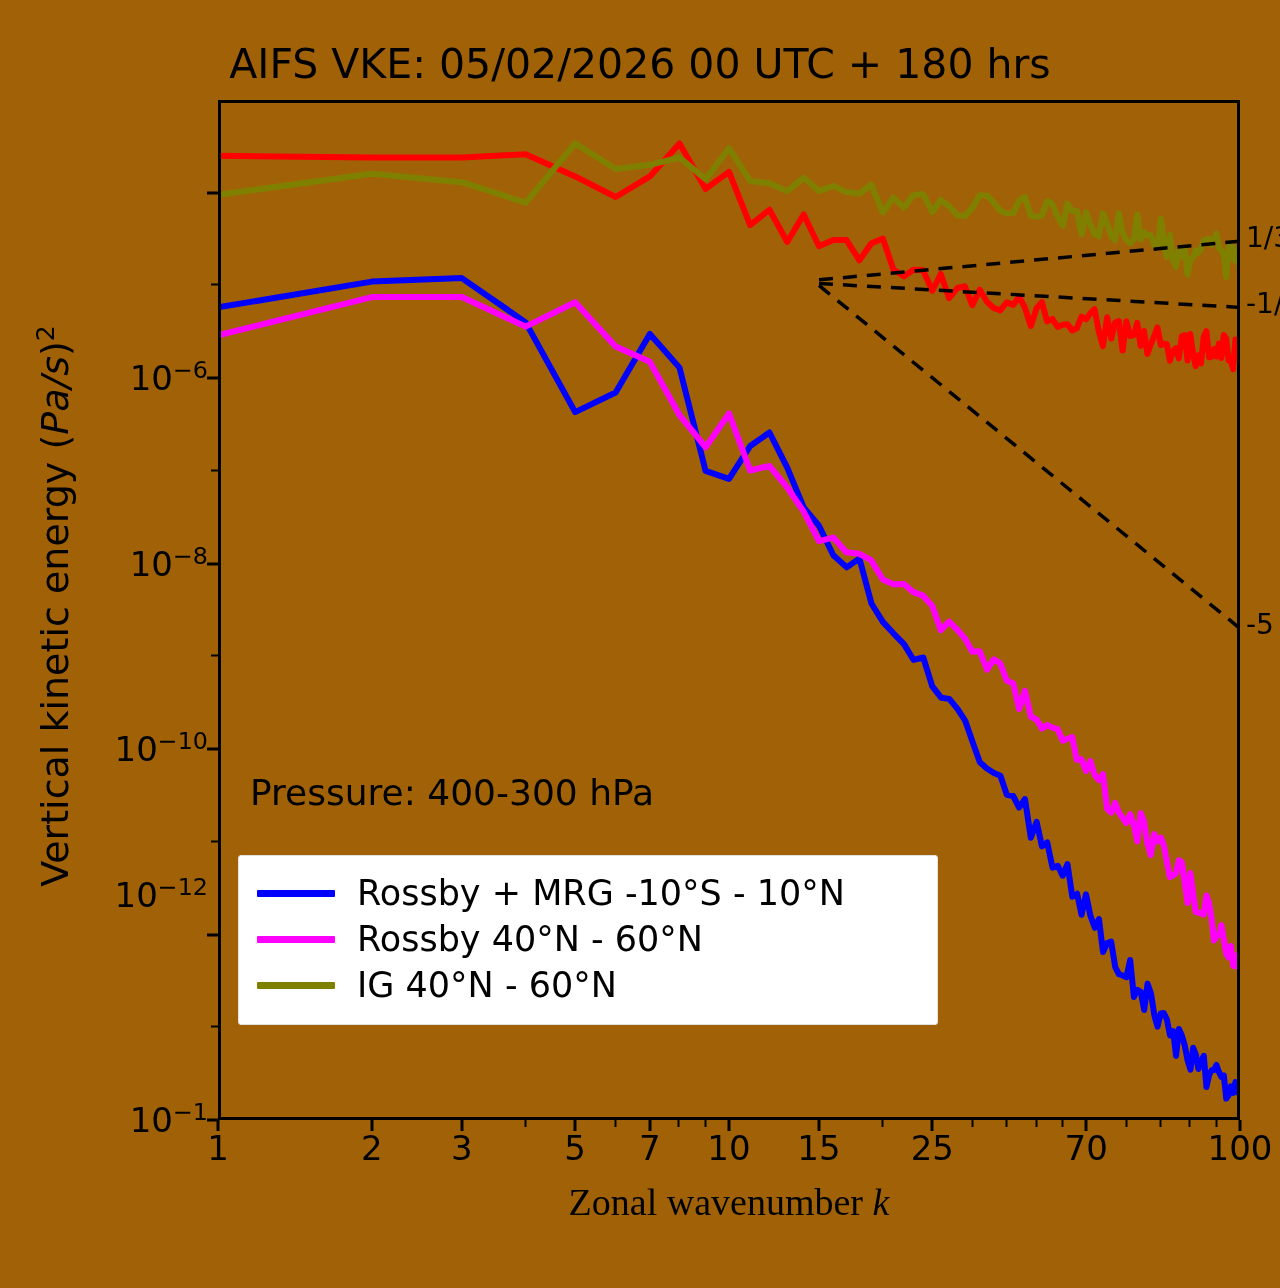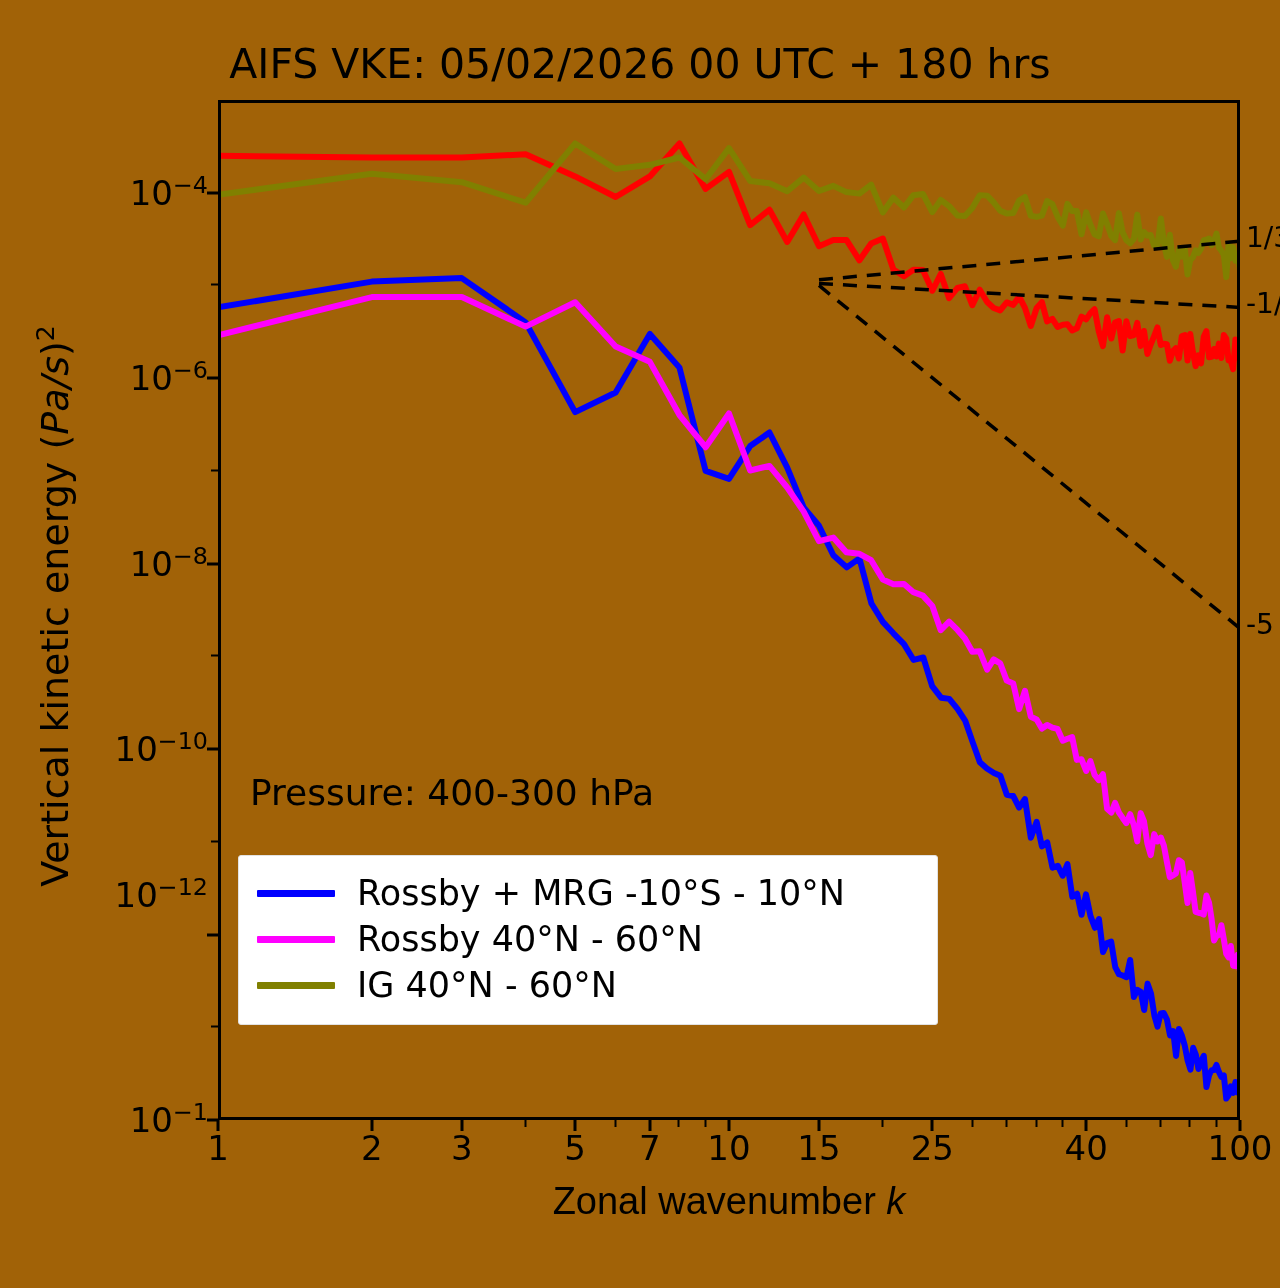--- a/index.html
+++ b/index.html
@@ -34,21 +34,21 @@
   .xtick-label{position:absolute;top:0;transform:translateX(-50%);
                font-size:34px;white-space:nowrap;color:#000;
                font-family:"DejaVu Sans","Liberation Sans",sans-serif;}
   .xtick-mark{position:absolute;top:1120px;height:11px;width:0;
               border-left:3px solid #000;transform:translateX(-1.5px);}
   .xtick-mark.minor{height:7px;border-left-width:2px;}
 
   #xlabel{
     position:absolute;left:218px;top:1180px;width:1022px;text-align:center;
     font-size:38px;color:#000;
-    font-family:Liberation Sans, sans-serif;
+    font-family:Liberation Serif, serif;
   }
   #xlabel i{font-style:italic;}
 
   #ylabel-wrap{position:absolute;left:0px;top:0px;width:70px;height:1288px;}
   #ylabel{
     position:absolute;left:-445px;top:584px;width:1000px;text-align:center;
     transform:rotate(-90deg);transform-origin:center center;
     font-size:38px;color:#000;white-space:nowrap;
     font-family:"DejaVu Sans","Liberation Sans",sans-serif;
   }
@@ -80,37 +80,36 @@
 
 <div id="figure">
 
   <div id="chart-title">AIFS VKE: 05/02/2026 00 UTC + 180 hrs</div>
 
   <div id="ylabel-wrap">
     <div id="ylabel">Vertical kinetic energy (<i>Pa/s</i>)<sup>2</sup></div>
   </div>
 
   <div id="ytick-labels">
-      <div class="ytick-label" style="top: 92.7273px; width: 195px;">10<sup>−4</sup></div>
       <div class="ytick-label" style="top: 278.182px; width: 195px;">10<sup>−6</sup></div>
       <div class="ytick-label" style="top: 463.636px; width: 195px;">10<sup>−8</sup></div>
       <div class="ytick-label" style="top: 649.091px; width: 195px;">10<sup>−10</sup></div>
       <div class="ytick-label" style="top: 795px; width: 195px;">10<sup>−12</sup></div>
       <div class="ytick-label" style="top: 1020px; width: 195px;">10<sup>−1</sup></div>
     </div>
   <div id="xtick-labels">
       <div class="xtick-label" style="left: 0px;">1</div>
       <div class="xtick-label" style="left: 153.826px;">2</div>
       <div class="xtick-label" style="left: 243.809px;">3</div>
       <div class="xtick-label" style="left: 357.174px;">5</div>
       <div class="xtick-label" style="left: 431.845px;">7</div>
       <div class="xtick-label" style="left: 511px;">10</div>
       <div class="xtick-label" style="left: 600.983px;">15</div>
       <div class="xtick-label" style="left: 714.347px;">25</div>
-      <div class="xtick-label" style="left: 868.174px;">40</div>
+      <div class="xtick-label" style="left: 868.174px;">70</div>
       <div class="xtick-label" style="left: 1022px;">100</div>
     </div>
   <div id="tick-marks">
       <div class="ytick-mark" style="top: 192.727px; left: 207px;"></div>
       <div class="ytick-mark" style="top: 378.182px; left: 207px;"></div>
       <div class="ytick-mark" style="top: 563.636px; left: 207px;"></div>
       <div class="ytick-mark" style="top: 749.091px; left: 207px;"></div>
       <div class="ytick-mark" style="top: 934.545px; left: 207px;"></div>
       <div class="ytick-mark" style="top: 1120px; left: 207px;"></div>
       <div class="ytick-mark minor" style="top: 1027.27px; left: 211px;"></div>

